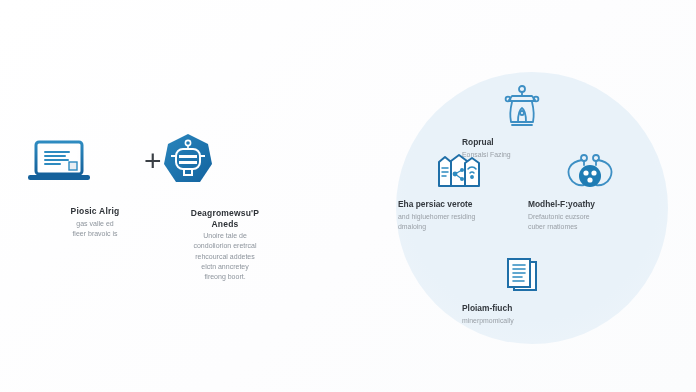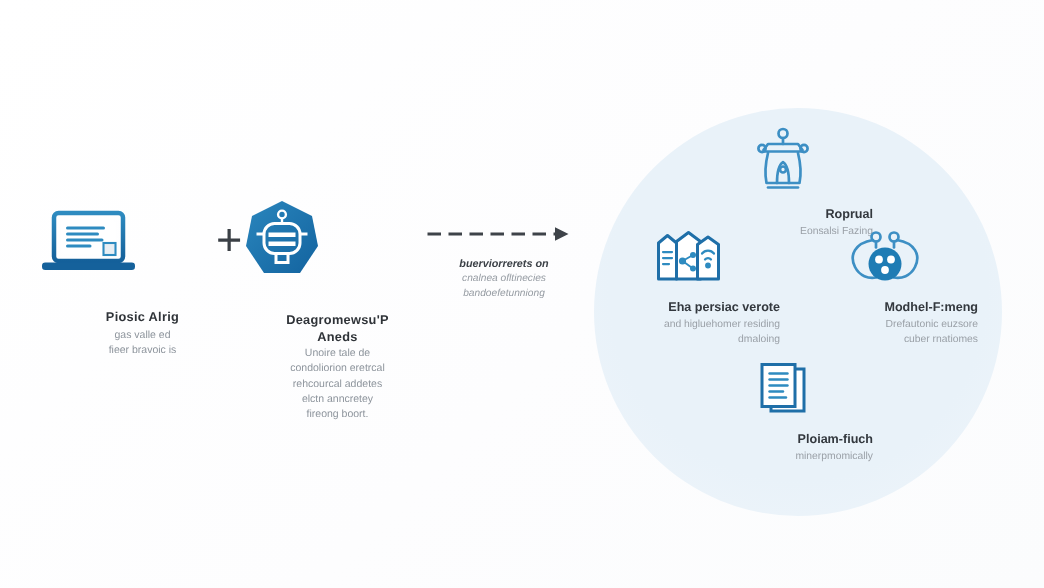--- a/index.html
+++ b/index.html
@@ -95,38 +95,38 @@
   }
   .arrow-caption-b {
     font-size: 6.8px;
     font-style: italic;
     color: #959ba2;
     line-height: 1.45;
     margin-top: 1px;
   }
 
   
-  .circle-item { position: absolute; text-align: right; }
+  .circle-item { position: absolute; text-align: left; }
   .ci-title {
     font-size: 8.4px;
     font-weight: bold;
     color: #33383e;
     line-height: 1.25;
     margin-top: 7px;
   }
   .ci-sub {
     font-size: 6.9px;
     color: #9aa0a7;
     line-height: 1.45;
     margin-top: 2px;
   }
   #ci-top    { left: 462px; top: 84px;  width: 120px; }
   #ci-left   { left: 398px; top: 152px; width: 122px; }
   #ci-right  { left: 528px; top: 152px; width: 124px; }
-  #ci-bottom { left: 462px; top: 240px; width: 120px; }
+  #ci-bottom { left: 462px; top: 256px; width: 120px; }
 
   svg { display: block; }
 </style>
 </head>
 <body>
 
 <div id="canvas">
 
   <div class="outcome-circle"></div>
 
@@ -180,31 +180,20 @@
     </span>
     <div class="node-title" style="white-space:pre-line">Deagromewsu'P
 Aneds</div>
     <div class="node-sub" style="white-space:pre-line">Unoire tale de
 condoliorion eretrcal
 rehcourcal addetes
 elctn anncretey
 fireong boort.</div>
   </div>
 
-  <div class="arrow-wrap">
-    <span>
-      <svg width="100" height="12" viewBox="0 0 100 12">
-        <line x1="1" y1="6" x2="86" y2="6" stroke="#3e4349" stroke-width="2" stroke-dasharray="9 5" stroke-linecap="butt"></line>
-        <path d="M86 1.5 L95 6 L86 10.5 Z" fill="#3e4349"></path>
-      </svg>
-    </span>
-    <div class="arrow-caption-a">buerviorrerets on</div>
-    <div class="arrow-caption-b" style="white-space:pre-line">cnalnea ofltinecies
-bandoefetunniong</div>
-  </div>
 
   <div class="circle-item" id="ci-top">
     <span class="node-icon">
       <svg width="46" height="46" viewBox="0 0 46 46" style="margin:0 auto">
         <g fill="none" stroke="#3d8fc4" stroke-width="1.8" stroke-linecap="round" stroke-linejoin="round">
           <circle cx="23" cy="5" r="3"></circle>
           <line x1="23" y1="8" x2="23" y2="12"></line>
           <path d="M10 16 L13 12 L33 12 L36 16"></path>
           <circle cx="9" cy="15" r="2.4"></circle>
           <circle cx="37" cy="15" r="2.4"></circle>
@@ -264,21 +253,21 @@
           <line x1="32" y1="9" x2="32" y2="13"></line>
         </g>
         <circle cx="26" cy="24" r="11" fill="#1f7cb4"></circle>
         <g fill="#ffffff">
           <circle cx="22" cy="21" r="2.6"></circle>
           <circle cx="30" cy="21" r="2.6"></circle>
           <circle cx="26" cy="28" r="2.6"></circle>
         </g>
       </svg>
     </span>
-    <div class="ci-title">Modhel-F:meng</div>
+    <div class="ci-title">Modhel-F:yoathy</div>
     <div class="ci-sub" style="white-space:pre-line">Drefautonic euzsore
 cuber rnatiomes</div>
   </div>
 
   <div class="circle-item" id="ci-bottom">
     <span class="node-icon">
       <svg width="40" height="40" viewBox="0 0 40 40" style="margin:0 auto">
         <rect x="12" y="6" width="22" height="28" fill="#ffffff" stroke="#1f6fa8" stroke-width="2"></rect>
         <rect x="6" y="3" width="22" height="28" fill="#ffffff" stroke="#1f6fa8" stroke-width="2"></rect>
         <g stroke="#2e8bc0" stroke-width="1.6" stroke-linecap="round">

